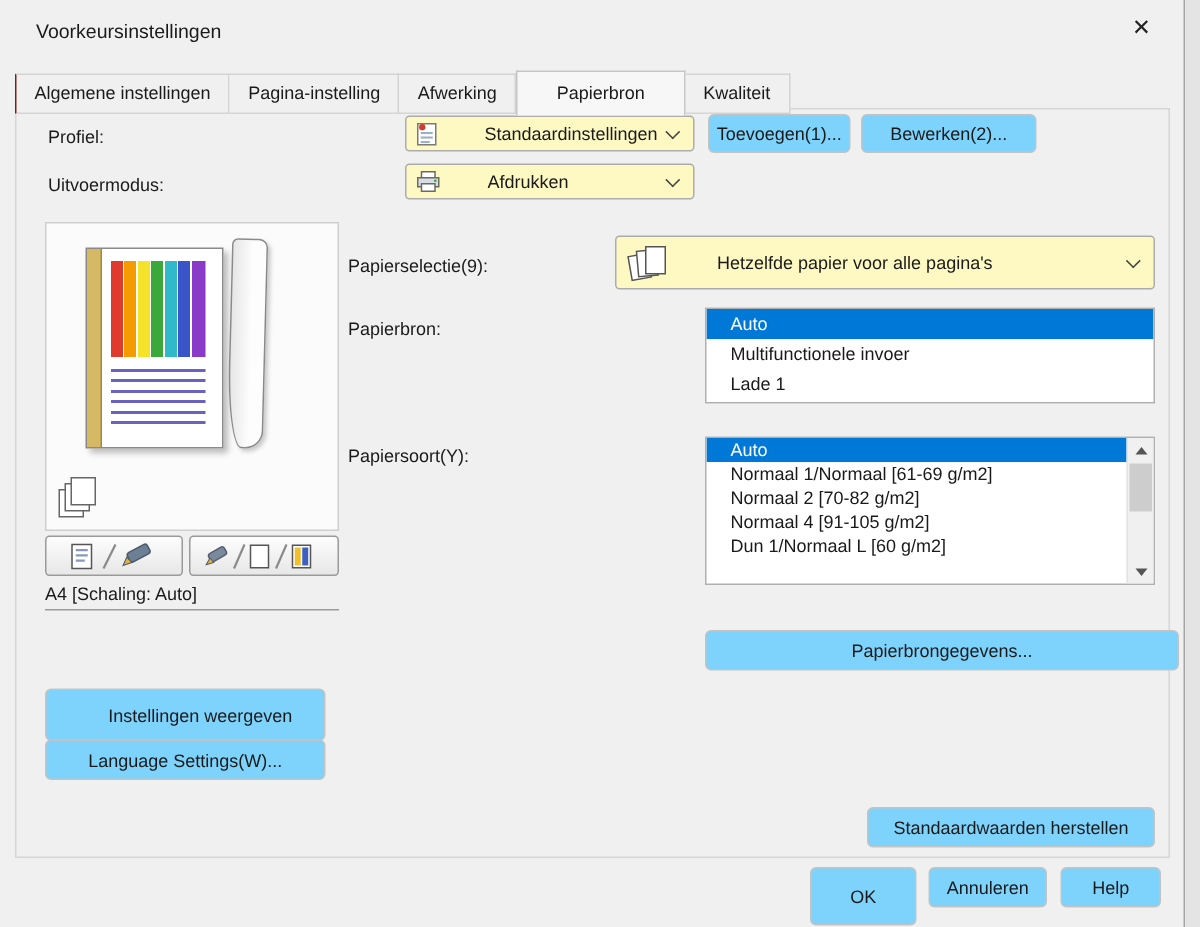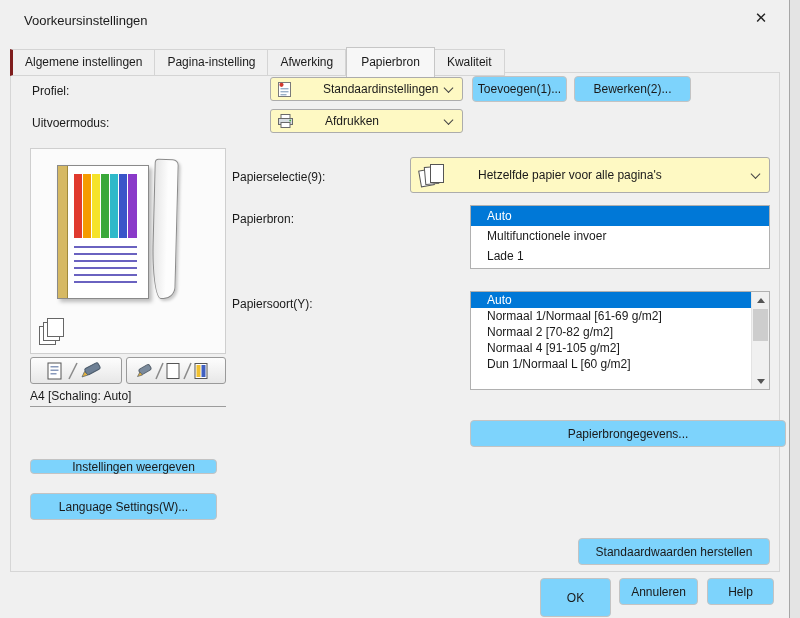--- a/index.html
+++ b/index.html
@@ -17,24 +17,24 @@
   .close-btn{
     position:absolute;right:6px;top:2px;width:44px;height:32px;
     display:flex;align-items:center;justify-content:center;font-size:15px;color:#222;
   }
   
   .tabs{position:absolute;left:10px;top:47px;display:flex;align-items:flex-end;z-index:3;}
   .tab{
     padding:5px 12px 6px;border:1px solid #d4d4d4;border-left:none;
     background:#f0f0f0;font-size:12px;white-space:nowrap;
   }
-  .tab:first-child{border-left:3px solid #7f1d1d;}
+  .tab:first-child{border-left:1px solid #7f1d1d;}
   .tab.active{
     background:#f7f7f7;border:1px solid #c6c6c6;border-bottom:none;
-    padding:7px 14px 8px;margin-bottom:-1px;z-index:4;
+    padding:7px 26px 8px;margin-bottom:-1px;z-index:4;
   }
   .tab-page{
     position:absolute;left:10px;top:72px;width:770px;height:500px;
     border:1px solid #d6d6d6;background:#f0f0f0;box-sizing:border-box;
   }
   .lbl{position:absolute;font-size:12px;white-space:nowrap;}
   
   .combo{
     position:absolute;background:#fef9c3;border:1px solid #acacac;border-radius:3px;
     display:flex;align-items:center;box-sizing:border-box;gap:25px;
@@ -223,21 +223,21 @@
           <span class="tri-up"></span>
         </div>
       <div class="vs-thumb"></div>
       <div class="vs-btn vs-down">
           <span class="tri-down"></span>
         </div>
     </div>
   </div>
 
   <button class="btn" style="left:470px;top:420px;width:316px;height:27px;">Papierbrongegevens...</button>
-  <button class="btn" style="left:30px;top:459px;width:187px;height:15px;padding-left:20px;">Instellingen weergeven</button>
+  <button class="btn" style="left:30px;top:459px;width:187px;height:35px;padding-left:20px;">Instellingen weergeven</button>
   <button class="btn" style="left:30px;top:493px;width:187px;height:27px;">Language Settings(W)...</button>
   <button class="btn" style="left:578px;top:538px;width:192px;height:27px;">Standaardwaarden herstellen</button>
 
   <button class="btn" style="left:540px;top:578px;width:71px;height:39px;">OK</button>
   <button class="btn" style="left:619px;top:578px;width:79px;height:27px;">Annuleren</button>
   <button class="btn" style="left:707px;top:578px;width:67px;height:27px;">Help</button>
 
 </div>
 
 </body></html>

